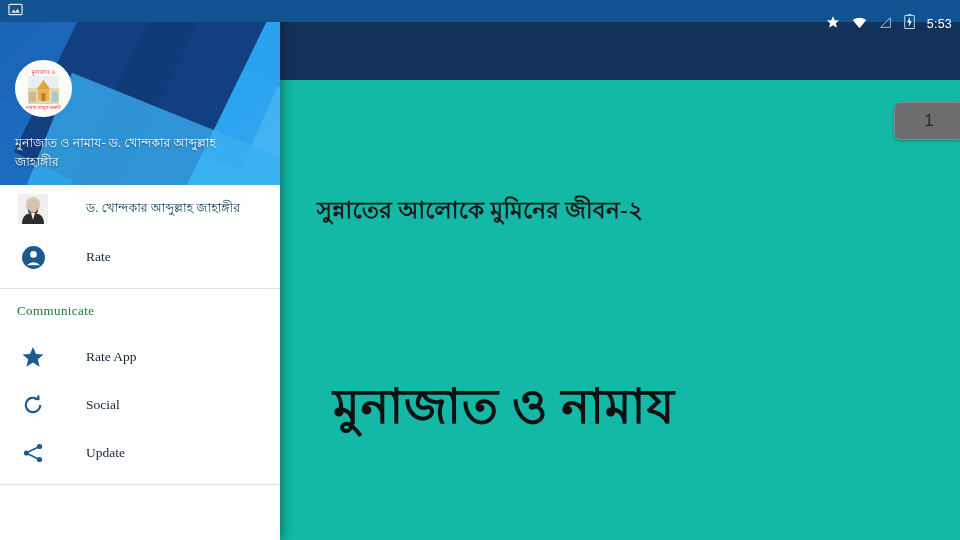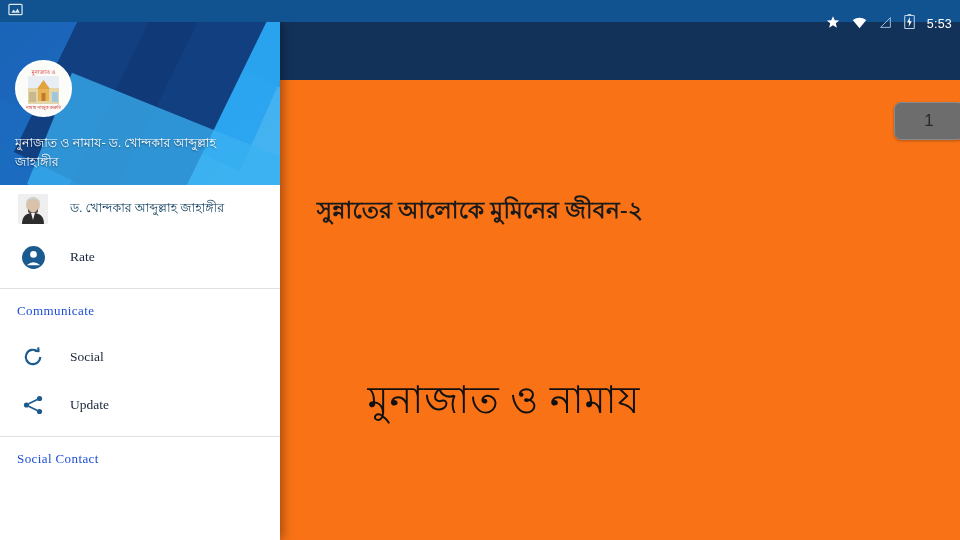--- a/index.html
+++ b/index.html
@@ -41,32 +41,32 @@
     position:absolute; right:0px; top:58px;
     width:70px; height:38px; margin-top:22px; margin-right:-4px;
     background:#6d6d6d; border:1px solid #8a8a8a;
     border-radius:7px;
     display:flex; align-items:center; justify-content:center;
     color:#2b2b2b; font-size:17px;
     box-shadow:0 1px 3px rgba(0,0,0,.28);
   }
   #pdf-page{
     position:absolute; left:0; top:58px; width:960px; height:460px;
-    background:#f97316;
+    background:#14b8a6;
   }
   #doc-subtitle{
     position:absolute; left:0; top:112px; width:100%;
     text-align:center; color:#1a1a1a; font-size:23px;
     font-family:"Liberation Serif", serif; font-weight:600;
     letter-spacing:.3px;
   }
   #doc-title{
     position:absolute; left:0; top:290px; width:100%;
-    text-align:center; color:#101010; font-size:38px;
-    font-family:"Liberation Serif", serif; font-weight:400;
+    text-align:center; color:#101010; font-size:48px;
+    font-family:"Liberation Serif", serif; font-weight:700;
     letter-spacing:1px;
     padding-left:48px;
   }
 
   
   #drawer{
     position:absolute; left:0; top:22px; width:280px; height:518px;
     background:#ffffff; z-index:40;
     box-shadow:3px 0 10px rgba(0,0,0,.35);
     overflow:hidden;
@@ -99,35 +99,35 @@
   #drawer-header-title{
     position:absolute; left:15px; top:112px; width:240px; z-index:3;
     color:#ffffff; font-size:12.5px; line-height:1.5;
     font-family:"Liberation Serif", serif;
     text-shadow:0 1px 2px rgba(0,0,0,.45);
   }
 
   #drawer-list{ width:280px; }
   .nav-item{
     display:flex; align-items:center; height:48px;
-    padding:0 16px; cursor:pointer;
+    padding:0 16px; cursor:pointer;gap:16px;
   }
   .nav-item .ic{
     width:34px; height:34px; display:flex; align-items:center;
     justify-content:center; flex:0 0 34px;
   }
   .nav-item .lbl{
     margin-left:20px; font-size:13.5px; color:#17263a;
     font-family:"Liberation Serif", serif;
   }
   .nav-item .lbl.bn{ color:#12405f; font-size:12.5px; }
   .divider{ height:1px; background:#e0e0e0; margin:7px 0 0 0; }
   .section-head{
     height:44px; display:flex; align-items:center;
-    padding:0 16px 0 17px; color:#1d4ed8; font-size:13px;
+    padding:0 16px 0 17px; color:#15803d; font-size:13px;
     font-family:"Liberation Serif", serif; letter-spacing:.4px;
   }
   #author-avatar{
     width:30px; height:30px; border-radius:3px; overflow:hidden;
     background:#cfcfcf; display:block;
   }
 </style>
 </head>
 <body>
 
@@ -199,20 +199,28 @@
           <path d="M5.5 19.5 Q12 13.4 18.5 19.5 Z" fill="#ffffff"></path>
         </svg>
       </span>
       <span class="lbl">Rate</span>
     </div>
 
     <div class="divider"></div>
 
     <div class="section-head">Communicate</div>
 
+    <div class="nav-item">
+      <span class="ic">
+        <svg width="24" height="24" viewBox="0 0 24 24" fill="#1a5a8e">
+          <path d="M12 2 L15 9 L22.5 9.4 L16.8 14.3 L18.6 21.7 L12 17.6 L5.4 21.7 L7.2 14.3 L1.5 9.4 L9 9 Z"></path>
+        </svg>
+      </span>
+      <span class="lbl">Rate App</span>
+    </div>
 
     <div class="nav-item">
       <span class="ic">
         <svg width="24" height="24" viewBox="0 0 24 24" fill="none" stroke="#1a5a8e" stroke-width="2.1">
           <path d="M19.2 12 A7.2 7.2 0 1 1 16.6 6.4"></path>
           <path d="M13.6 5.6 L17.6 6.2 L17.2 2.3" stroke-linejoin="round"></path>
         </svg>
       </span>
       <span class="lbl">Social</span>
     </div>
@@ -225,21 +233,20 @@
           <circle cx="18.5" cy="18.5" r="2.6" stroke="none"></circle>
           <line x1="7.6" y1="10.8" x2="16.4" y2="6.6"></line>
           <line x1="7.6" y1="13.2" x2="16.4" y2="17.4"></line>
         </svg>
       </span>
       <span class="lbl">Update</span>
     </div>
 
     <div class="divider"></div>
 
-    <div class="section-head">Social Contact</div>
 
   </div>
 </div>
 
 <div id="status-bar">
   <div class="left">
     <span class="sb-ico">
       <svg width="15" height="15" viewBox="0 0 16 16">
         <rect x="1" y="2.5" width="14" height="11" rx="1" fill="none" stroke="#dce8f3" stroke-width="1.3"></rect>
         <path d="M3.5 11.5 L6 8 L8 10.5 L10.2 7 L12.5 11.5 Z" fill="#dce8f3"></path>

